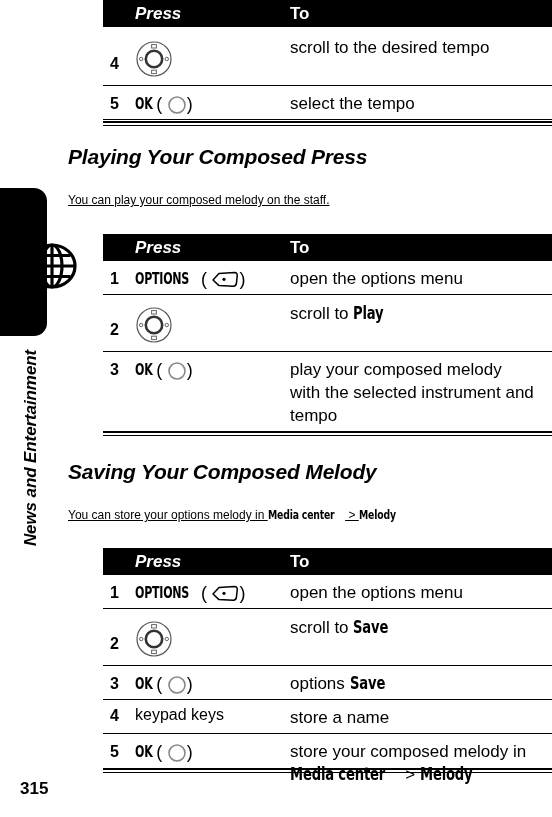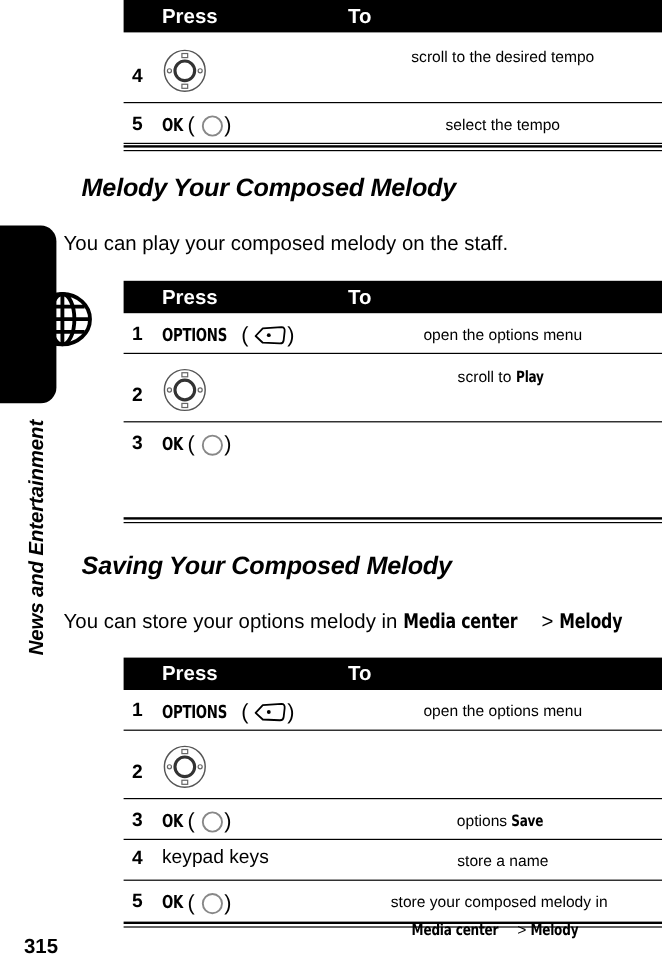--- a/index.html
+++ b/index.html
@@ -64,20 +64,21 @@
     color: #ffffff;
     height: 27px;
     position: relative;
   }
   .tbl-head .h-press {
     position: absolute;
     left: 32px;
     top: 4px;
     font-size: 17px;
     font-weight: bold;
+    font-style: italic;
   }
   .tbl-head .h-to {
     position: absolute;
     left: 187px;
     top: 4px;
     font-size: 17px;
     font-weight: bold;
   }
 
   .row {
@@ -98,23 +99,22 @@
   .row .press {
     position: absolute;
     left: 32px;
     font-size: 16px;
     white-space: nowrap;
   }
   .row .to {
     position: absolute;
     left: 187px;
     right: 4px;
-    font-size: 13px;
+    font-size: 17px;
     line-height: 23px;
-    text-align: center;
   }
 
   
   .keylbl {
     font-weight: bold;
     font-stretch: condensed;
     font-family: "Liberation Sans Narrow", "DejaVu Sans Condensed", "Liberation Sans", sans-serif;
     letter-spacing: -0.3px;
     font-size: 15px;
     transform: scaleX(0.82);
@@ -146,23 +146,24 @@
     position: absolute;
     left: 68px;
     font-size: 21px;
     font-weight: bold;
     font-style: italic;
     letter-spacing: -0.2px;
     white-space: nowrap;
   }
   .para {
     position: absolute;
-    left: 53px;
-    font-size: 17px;
+    left: 68px;
+    font-size: 12px;
     white-space: nowrap;
+    text-decoration: underline;
   }
 
   
   .dbl-rule {
     position: absolute;
     left: 103px;
     width: 449px;
     height: 5px;
     border-top: 2px solid #000;
     border-bottom: 1.4px solid #000;
@@ -228,21 +229,21 @@
         <svg width="20" height="20" viewBox="0 0 20 20">
           <circle cx="10" cy="10" r="8" fill="none" stroke="#888" stroke-width="1.6"></circle>
         </svg>
       </span><span class="paren">)</span>
     </span>
     <span class="to" style="top:6px;">select the tempo</span>
   </div>
 </div>
 <div class="dbl-rule" style="top:121px;"></div>
 
-<h2 class="sec-head" style="top:145px; margin:0;">Melody Your Composed Melody</h2>
+<h2 class="sec-head" style="top:145px; margin:0;">Playing Your Composed Press</h2>
 <p class="para" style="top:193px; margin:0;">You can play your composed melody on the staff.</p>
 
 <div class="tbl" style="top:234px;">
   <div class="tbl-head">
     <span class="h-press">Press</span>
     <span class="h-to">To</span>
   </div>
 
   <div class="row" style="height:34px;">
     <span class="num" style="top:9px;">1</span>
@@ -278,20 +279,21 @@
   <div class="row last" style="height:79px;">
     <span class="num" style="top:9px;">3</span>
     <span class="press" style="top:8px;">
       <span class="keylbl">OK</span><span class="paren">(</span>
       <span class="ico">
         <svg width="20" height="20" viewBox="0 0 20 20">
           <circle cx="10" cy="10" r="8" fill="none" stroke="#888" stroke-width="1.6"></circle>
         </svg>
       </span><span class="paren">)</span>
     </span>
+    <span class="to" style="top:6px; white-space:normal; right:18px;">play your composed melody with the selected instrument and tempo</span>
   </div>
 </div>
 <div class="dbl-rule" style="top:431px;"></div>
 
 <h2 class="sec-head" style="top:460px; margin:0;">Saving Your Composed Melody</h2>
 <p class="para" style="top:508px; margin:0;"><span>You can store your options melody in </span><span class="mn">Media center</span><span> &gt; </span><span class="mn">Melody</span></p>
 
 <div class="tbl" style="top:548px;">
   <div class="tbl-head">
     <span class="h-press">Press</span>
@@ -319,20 +321,21 @@
         <svg width="38" height="38" viewBox="0 0 38 38">
           <circle cx="19" cy="19" r="17" fill="none" stroke="#555" stroke-width="1.2"></circle>
           <circle cx="19" cy="19" r="8.2" fill="none" stroke="#333" stroke-width="2.6"></circle>
           <rect x="16.6" y="4.6" width="4.8" height="3.4" fill="none" stroke="#666" stroke-width="1"></rect>
           <rect x="16.6" y="30.2" width="4.8" height="3.4" fill="none" stroke="#666" stroke-width="1"></rect>
           <circle cx="6.2" cy="19" r="1.7" fill="none" stroke="#666" stroke-width="1"></circle>
           <circle cx="31.8" cy="19" r="1.7" fill="none" stroke="#666" stroke-width="1"></circle>
         </svg>
       </span>
     </span>
+    <span class="to" style="top:7px;"><span>scroll to </span><span class="mn">Save</span></span>
   </div>
 
   <div class="row" style="height:34px;">
     <span class="num" style="top:9px;">3</span>
     <span class="press" style="top:8px;">
       <span class="keylbl">OK</span><span class="paren">(</span>
       <span class="ico">
         <svg width="20" height="20" viewBox="0 0 20 20">
           <circle cx="10" cy="10" r="8" fill="none" stroke="#888" stroke-width="1.6"></circle>
         </svg>

